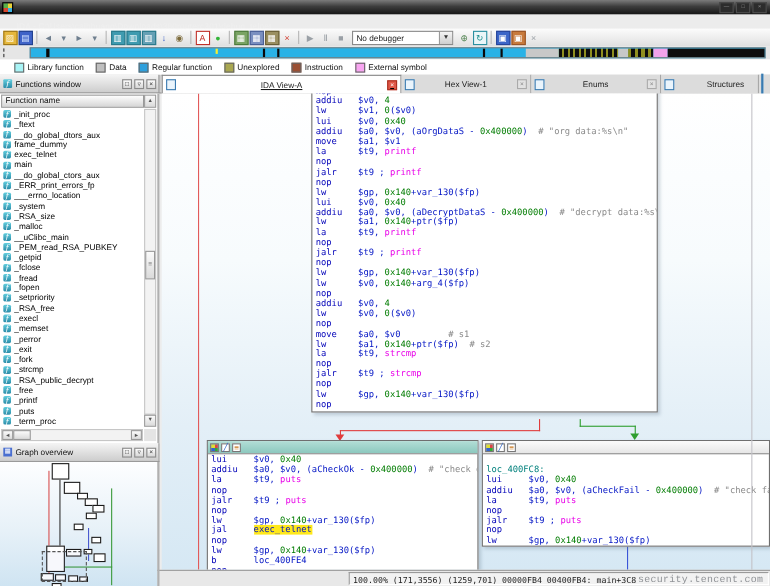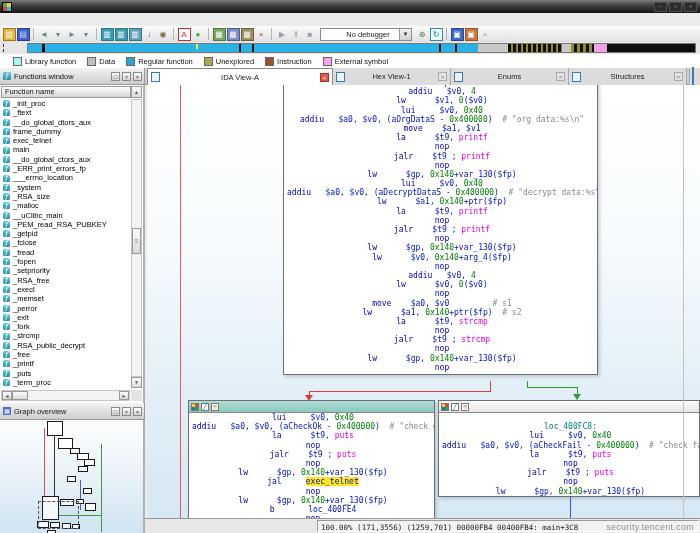--- a/index.html
+++ b/index.html
@@ -11,21 +11,21 @@
   #winbtns{position:absolute;right:1px;top:2px;display:flex;}
   .winbtn{width:11px;height:8px;margin-right:2px;background:#2c2c2c;border:1px solid #4e4e4e;color:#909090;font-size:5px;line-height:7px;text-align:center;}
   
   #menubar{position:absolute;left:0;top:13px;width:700px;height:13px;background:#f1f1f1;border-bottom:1px solid #dcdcdc;display:flex;align-items:center;padding-left:3px;box-sizing:border-box;}
   .menu-item{font-size:8px;color:#222;padding:0 5px;line-height:12px;}
   
   #toolbar{position:absolute;left:0;top:26px;width:700px;height:16px;background:linear-gradient(#fcfcfc,#e0e0e0);display:flex;align-items:center;padding-left:2px;box-sizing:border-box;}
   .ticon{width:13px;height:13px;margin:0 .5px;display:flex;align-items:center;justify-content:center;font-size:8px;box-sizing:border-box;border:1px solid transparent;flex:none;}
   .tsep{width:1px;height:12px;background:#b6b6b6;margin:0 3px;flex:none;}
   #debugger-combo{width:92px;height:13px;background:#fff;border:1px solid #8a8a8a;margin:0 3px;display:flex;align-items:center;box-sizing:border-box;flex:none;}
-  #debugger-combo .val{font-size:7.5px;color:#222;padding-left:16px;flex:1;white-space:nowrap;overflow:hidden;text-align:center;}
+  #debugger-combo .val{font-size:7.5px;color:#222;padding-left:3px;flex:1;white-space:nowrap;overflow:hidden;}
   #debugger-combo .drop{width:11px;height:11px;background:linear-gradient(#f4f4f4,#cfcfcf);border-left:1px solid #9a9a9a;font-size:6px;text-align:center;line-height:10px;color:#333;flex:none;}
   
   #navband{position:absolute;left:0;top:42px;width:700px;height:12px;background:#e6e6e6;}
   .gutmark{position:absolute;width:1px;height:3px;background:#333;}
   #band{position:absolute;left:27px;top:1px;width:669px;height:10px;border:1px solid #7a7a7a;background:#29b2e6;box-sizing:border-box;overflow:hidden;}
   #band .seg{position:absolute;top:0;height:8px;}
   
   #legend{position:absolute;left:0;top:54px;width:700px;height:14px;background:#fff;display:flex;align-items:center;padding-left:13px;box-sizing:border-box;}
   .leg{display:flex;align-items:center;margin-right:11px;}
   .leg .sq{width:7px;height:7px;border:1px solid #666;margin-right:3px;flex:none;}
@@ -33,21 +33,21 @@
   
   #tabsrow{position:absolute;left:0;top:68px;width:700px;height:17px;background:#cfcfcf;border-bottom:1px solid #9a9a9a;box-sizing:border-box;}
   .ptitle{display:flex;align-items:center;background:linear-gradient(#f4f4f4,#cdcdcd);border-right:1px solid #9a9a9a;border-bottom:1px solid #9a9a9a;box-sizing:border-box;}
   #func-titlebar{position:absolute;left:0;top:0;width:145px;height:17px;}
   .picon{width:8px;height:8px;margin:0 3px;flex:none;}
   #func-titlebar .picon{background:linear-gradient(#63cede,#2a8ba8);border-radius:1px;color:#fff;font:italic 7px "DejaVu Serif",serif;text-align:center;line-height:8px;}
   .ptext{font-size:7.5px;color:#111;flex:1;white-space:nowrap;overflow:hidden;}
   .pbtn{width:9px;height:9px;border:1px solid #8a8a8a;background:linear-gradient(#fdfdfd,#d6d6d6);font-size:6px;line-height:8px;text-align:center;color:#333;margin-right:2px;box-sizing:border-box;flex:none;}
   #tabs{position:absolute;left:147px;top:0;height:17px;display:flex;}
   .tab{position:relative;height:17px;display:flex;align-items:center;background:#dcdcdc;border-right:1px solid #a8a8a8;box-sizing:border-box;padding:0 3px;}
-  .tab:nth-child(1){width:186px;}
+  .tab:nth-child(1){width:218px;text-decoration:underline;}
   .tab:nth-child(2){width:118px;}
   .tab:nth-child(3){width:118px;}
   .tab:nth-child(4){width:118px;}
   .tab.active{background:#fff;border:1px solid #8a8a8a;border-bottom:none;}
   .tab .ticn{width:9px;height:10px;background:#eaf4fc;border:1px solid #3a7ab0;box-sizing:border-box;flex:none;}
   .tab .tlabel{flex:1;text-align:center;font-size:7.5px;color:#222;white-space:nowrap;overflow:hidden;}
   .tab .tclose{width:9px;height:9px;font-size:6px;line-height:8px;text-align:center;box-sizing:border-box;flex:none;}
   .tab.active .tclose{background:#e05848;border:1px solid #a83020;color:#fff;}
   .tab:not(.active) .tclose{background:#e2e2e2;border:1px solid #aaa;color:#888;}
   #partial-tab{position:absolute;right:0;top:0;width:10px;height:17px;background:#dcdcdc;border-left:1px solid #a8a8a8;}
@@ -86,35 +86,35 @@
   #e-ra{left:158px;top:310px;width:0;height:0;border-left:4px solid transparent;border-right:4px solid transparent;border-top:6px solid #e03c3c;}
   #e-g1{left:380px;top:296px;width:1px;height:7px;background:#2f9e2f;}
   #e-g2{left:380px;top:302px;width:51px;height:1px;background:#2f9e2f;}
   #e-g3{left:430px;top:302px;width:1px;height:8px;background:#2f9e2f;}
   #e-ga{left:426px;top:309px;width:0;height:0;border-left:4px solid transparent;border-right:4px solid transparent;border-top:6px solid #2f9e2f;}
   #e-blue{left:423px;top:410px;width:1px;height:23px;background:#3a55d8;}
   .asm-block{position:absolute;background:#fff;border:1px solid #6f6f6f;box-shadow:2px 2px 3px rgba(100,120,140,.3);font-family:"DejaVu Sans Mono",monospace;font-size:8px;}
   #blk-0{left:136px;top:-10px;width:313px;padding:2px 0;}
   #blk-1{left:41px;top:315px;width:245px;}
   #blk-2{left:291px;top:315px;width:260px;}
-  .asm-line{height:9.2px;line-height:9.2px;white-space:pre;padding-left:3px;overflow:hidden;text-align:center;}
+  .asm-line{height:9.2px;line-height:9.2px;white-space:pre;padding-left:3px;overflow:hidden;}
   .node-header{height:12px;border-bottom:1px solid #8a8a8a;display:flex;align-items:center;padding-left:2px;box-sizing:border-box;}
   #blk-1 .node-header{background:linear-gradient(#b2ded6,#8cc8be);}
   #blk-2 .node-header{background:linear-gradient(#fbfbfb,#e6e6e6);}
   .nh-icon{width:8px;height:8px;margin-right:2px;border:1px solid #777;box-sizing:border-box;flex:none;font-size:7px;line-height:6px;text-align:center;}
   .nh-colors{background:conic-gradient(#d44 0 25%,#3a3 0 50%,#36c 0 75%,#dd3 0);}
   .nh-edit{background:#fff;color:#2a62c8;}
   .nh-group{background:#fff;color:#c87820;}
   .tm{color:#0000b8;} .to{color:#0013c4;} .tn{color:#007c00;} .tx{color:#e800e8;}
   .tc{color:#8a8a8a;} .tl{color:#00807c;margin-top:17px;} .th{color:#0013c4;background:#ffe81a;}
   
   #statusbar{position:absolute;left:0;top:518px;width:700px;height:15px;background:#e8e8e8;border-top:1px solid #9a9a9a;box-sizing:border-box;z-index:2;}
   #status-inset{position:absolute;left:317px;top:1px;right:1px;bottom:1px;border:1px solid;border-color:#9a9a9a #fff #fff #9a9a9a;background:#f2f2f2;}
   #status-text{position:absolute;left:3px;top:2px;font-family:"DejaVu Sans Mono",monospace;font-size:7.5px;color:#222;white-space:nowrap;}
-  #watermark{position:absolute;right:4px;top:1px;font-family:Liberation Sans, sans-serif;font-size:9px;color:#8f9296;letter-spacing:.3px;text-align:center;}
+  #watermark{position:absolute;right:4px;top:1px;font-family:Liberation Mono, monospace;font-size:9px;color:#8f9296;letter-spacing:.3px;text-align:center;}
 </style>
 </head>
 <body>
 
 <div id="win">
 
   <div id="titlebar">
     <span id="app-icon"></span>
     <span id="title-text">IDA - C:\Users\caihhuang\Downloads\380routerc301\debug_telnet</span>
     <span id="winbtns">

